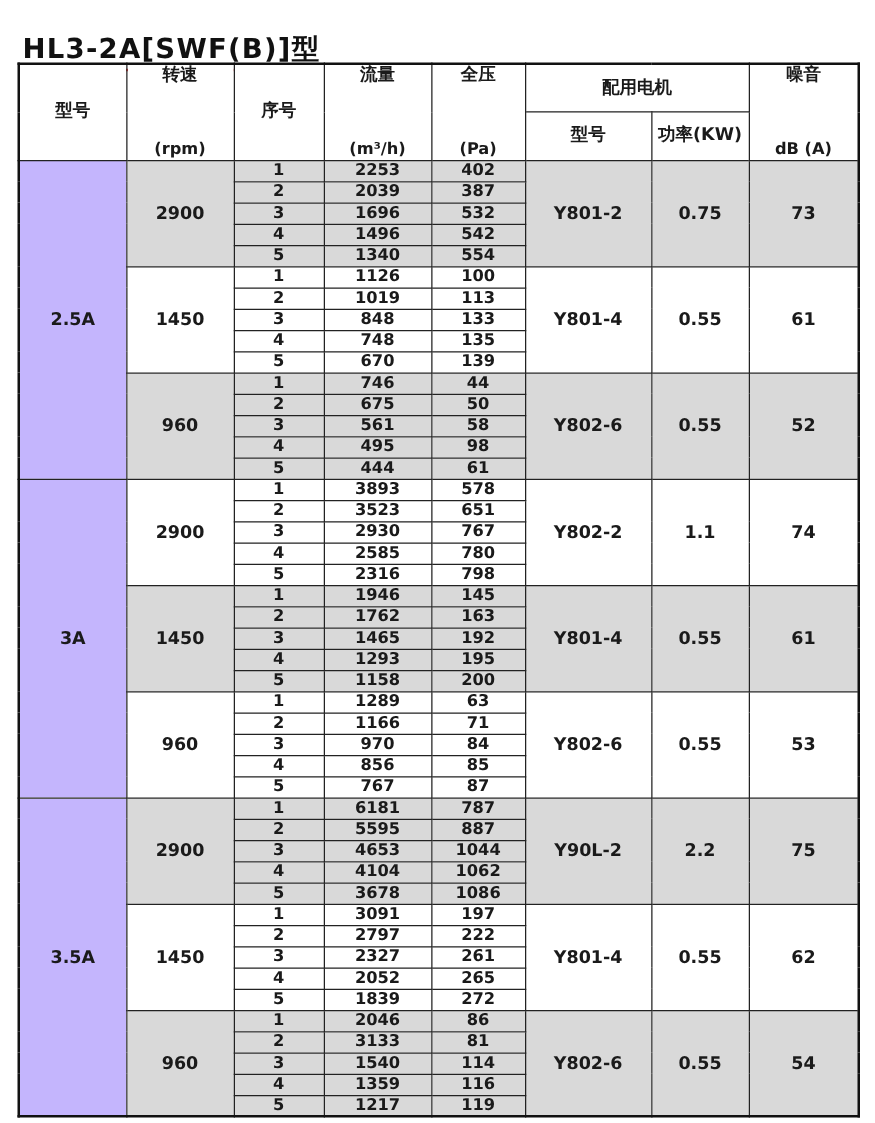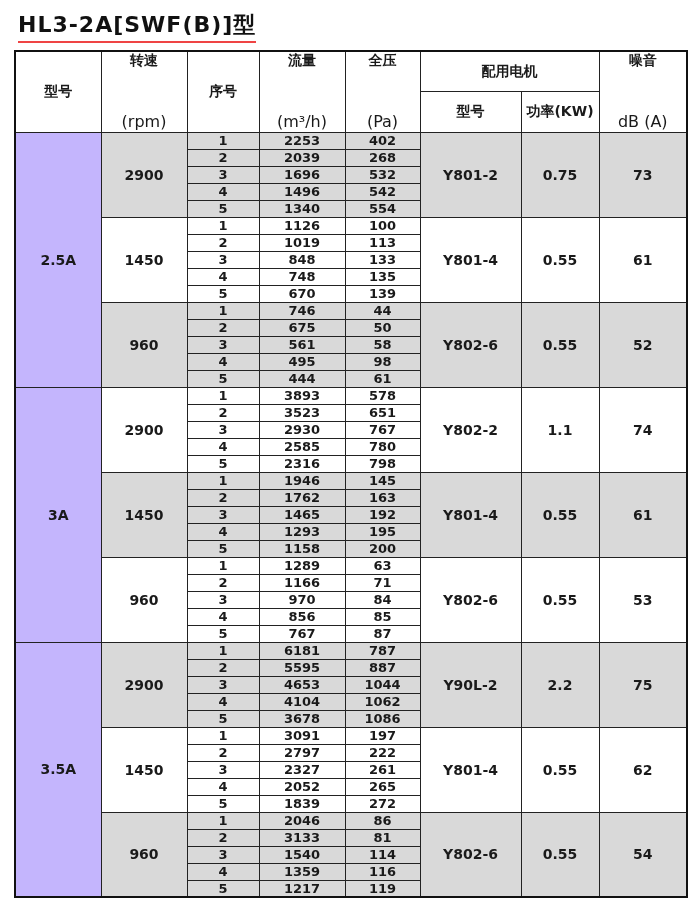--- a/index.html
+++ b/index.html
@@ -14,21 +14,21 @@
   .page {
     position: relative;
     width: 700px;
     height: 898px;
     background: #ffffff;
     overflow: hidden;
   }
   .title {
     position: absolute;
     left: 18px;
-    top: 10px;
+    top: 24px;
     font-size: 22px;
     font-weight: bold;
     letter-spacing: 1px;
     color: #111111;
     border-bottom: 2px solid #ef4444;
     padding-bottom: 1px;
   }
   table.spec {
     position: absolute;
     left: 14px;
@@ -54,21 +54,21 @@
     font-weight: bold;
     background: #ffffff;
     line-height: 1.25;
   }
   thead tr { height: 24px; }
   tbody tr { height: 17px; }
   tbody td { font-size: 13px; }
   td.model-col { font-size: 14px; background: #c4b5fd; }
   td.speed-cell, td.motor-model-cell, td.power-cell, td.noise-cell { font-size: 14px; }
   td.shaded { background: #d9d9d9; }
-  .hdr-unit { font-size: 16px; font-weight: normal; margin-top: 42px; }
+  .hdr-unit { font-size: 13px; font-weight: bold; margin-top: 42px; }
 </style>
 </head>
 <body>
 
 <div class="page">
 
   <div class="title">HL3-2A[SWF(B)]型</div>
 
   <table class="spec">
     <colgroup>
@@ -119,21 +119,21 @@
           <td class="shaded">1</td>
           <td class="shaded">2253</td>
           <td class="shaded">402</td>
           <td rowspan="5" class="motor-model-cell shaded">Y801-2</td>
           <td rowspan="5" class="power-cell shaded">0.75</td>
           <td rowspan="5" class="noise-cell shaded">73</td>
         </tr>
         <tr>
           <td class="shaded">2</td>
           <td class="shaded">2039</td>
-          <td class="shaded">268</td>
+          <td class="shaded">387</td>
         </tr>
         <tr>
           <td class="shaded">3</td>
           <td class="shaded">1696</td>
           <td class="shaded">532</td>
         </tr>
         <tr>
           <td class="shaded">4</td>
           <td class="shaded">1496</td>
           <td class="shaded">542</td>

